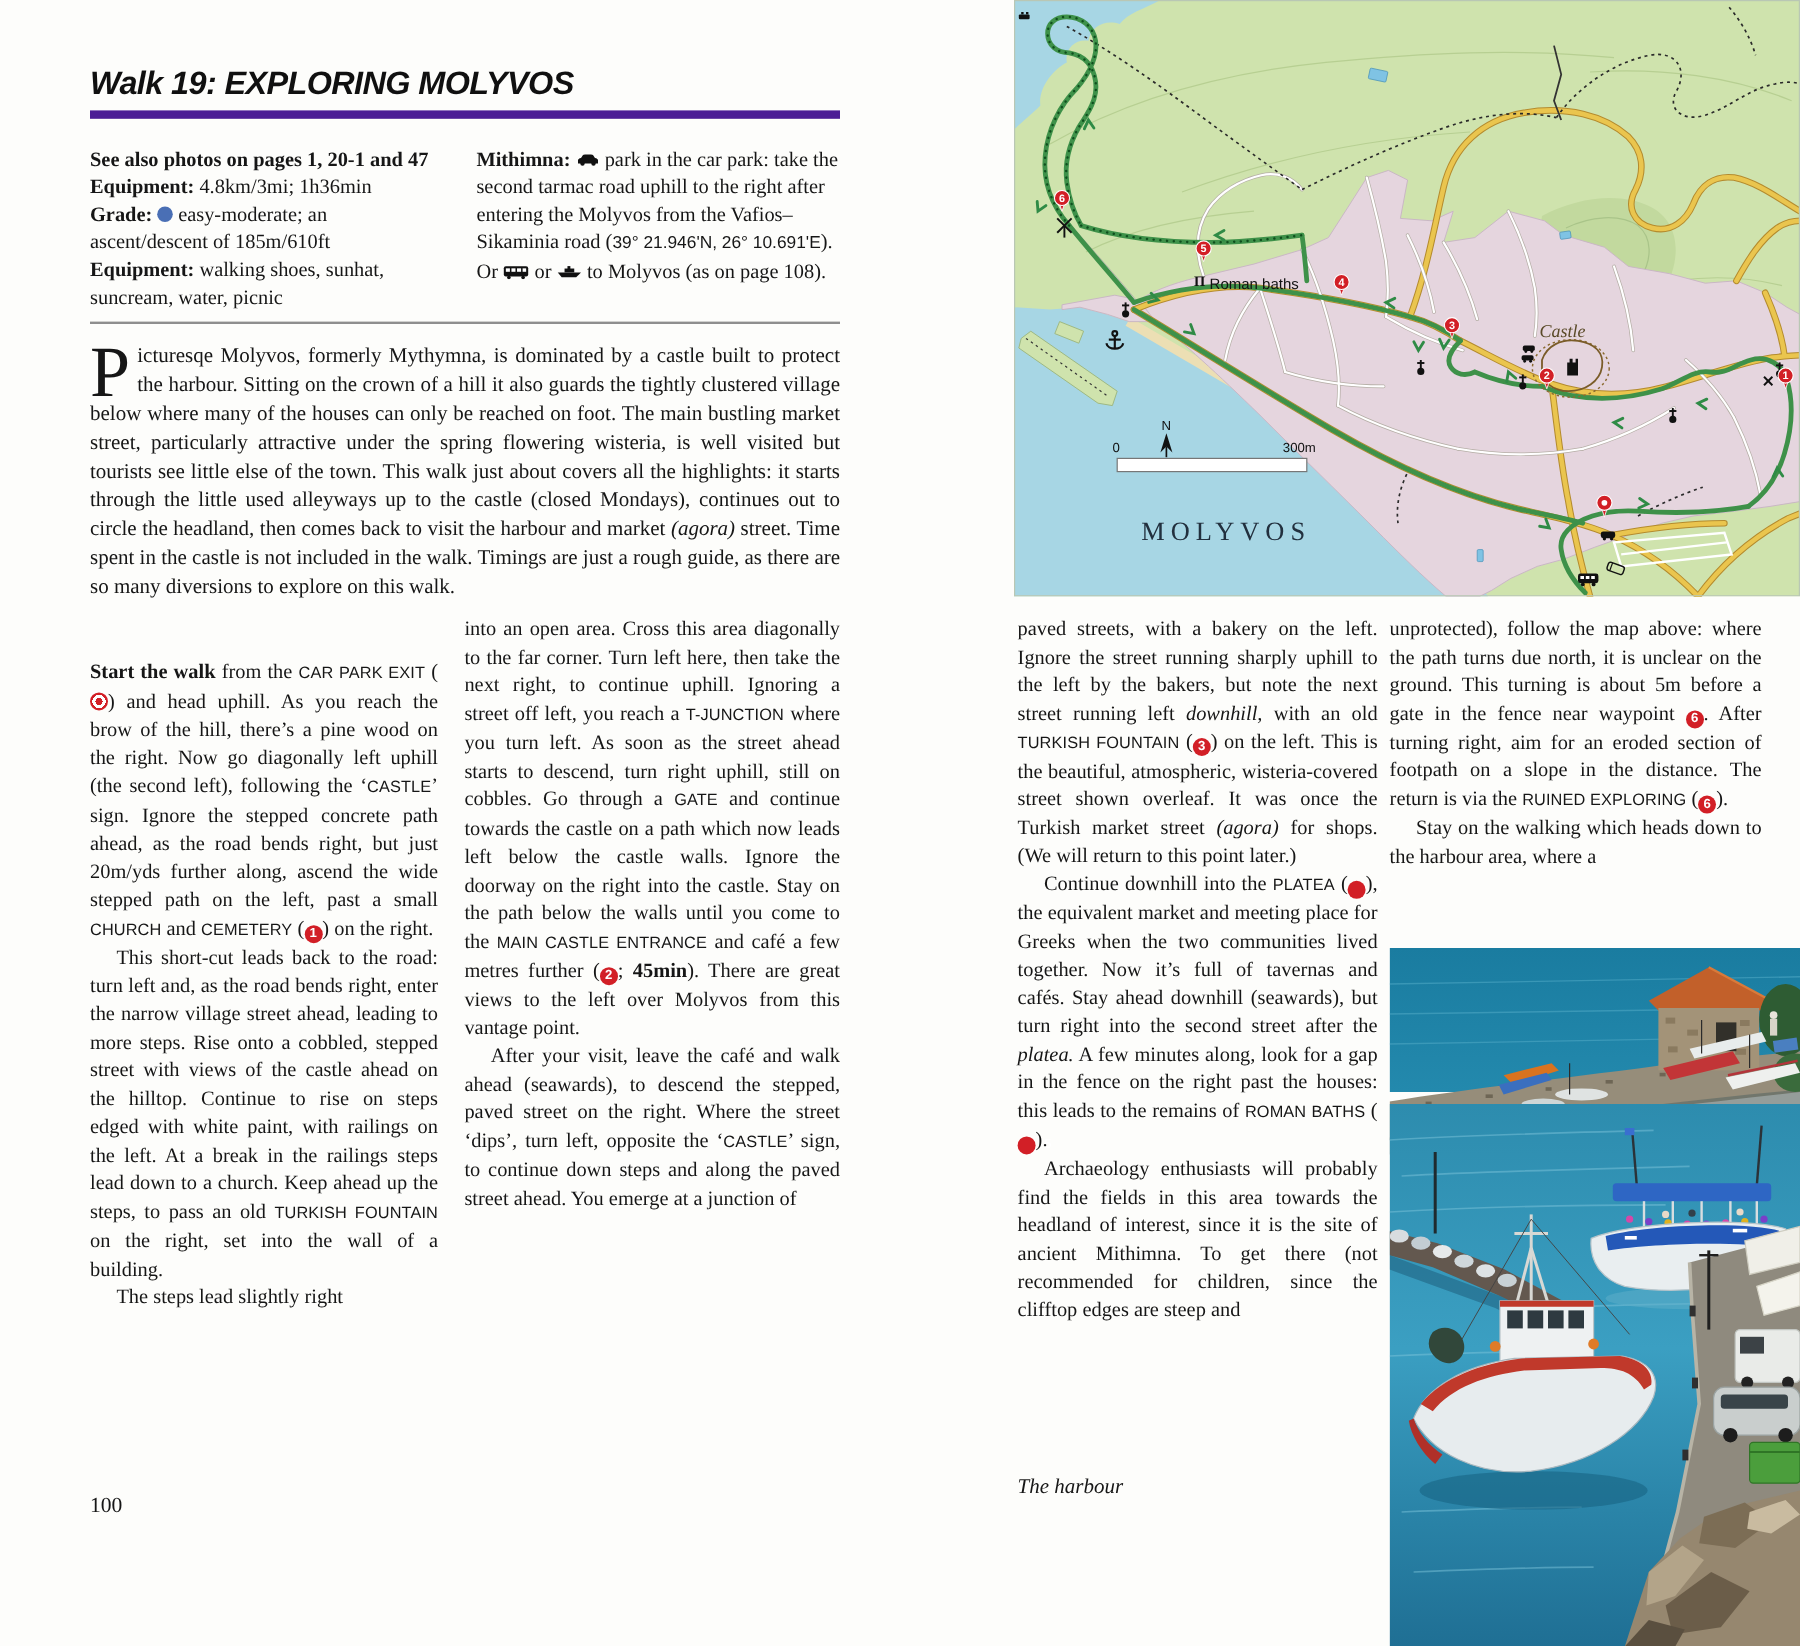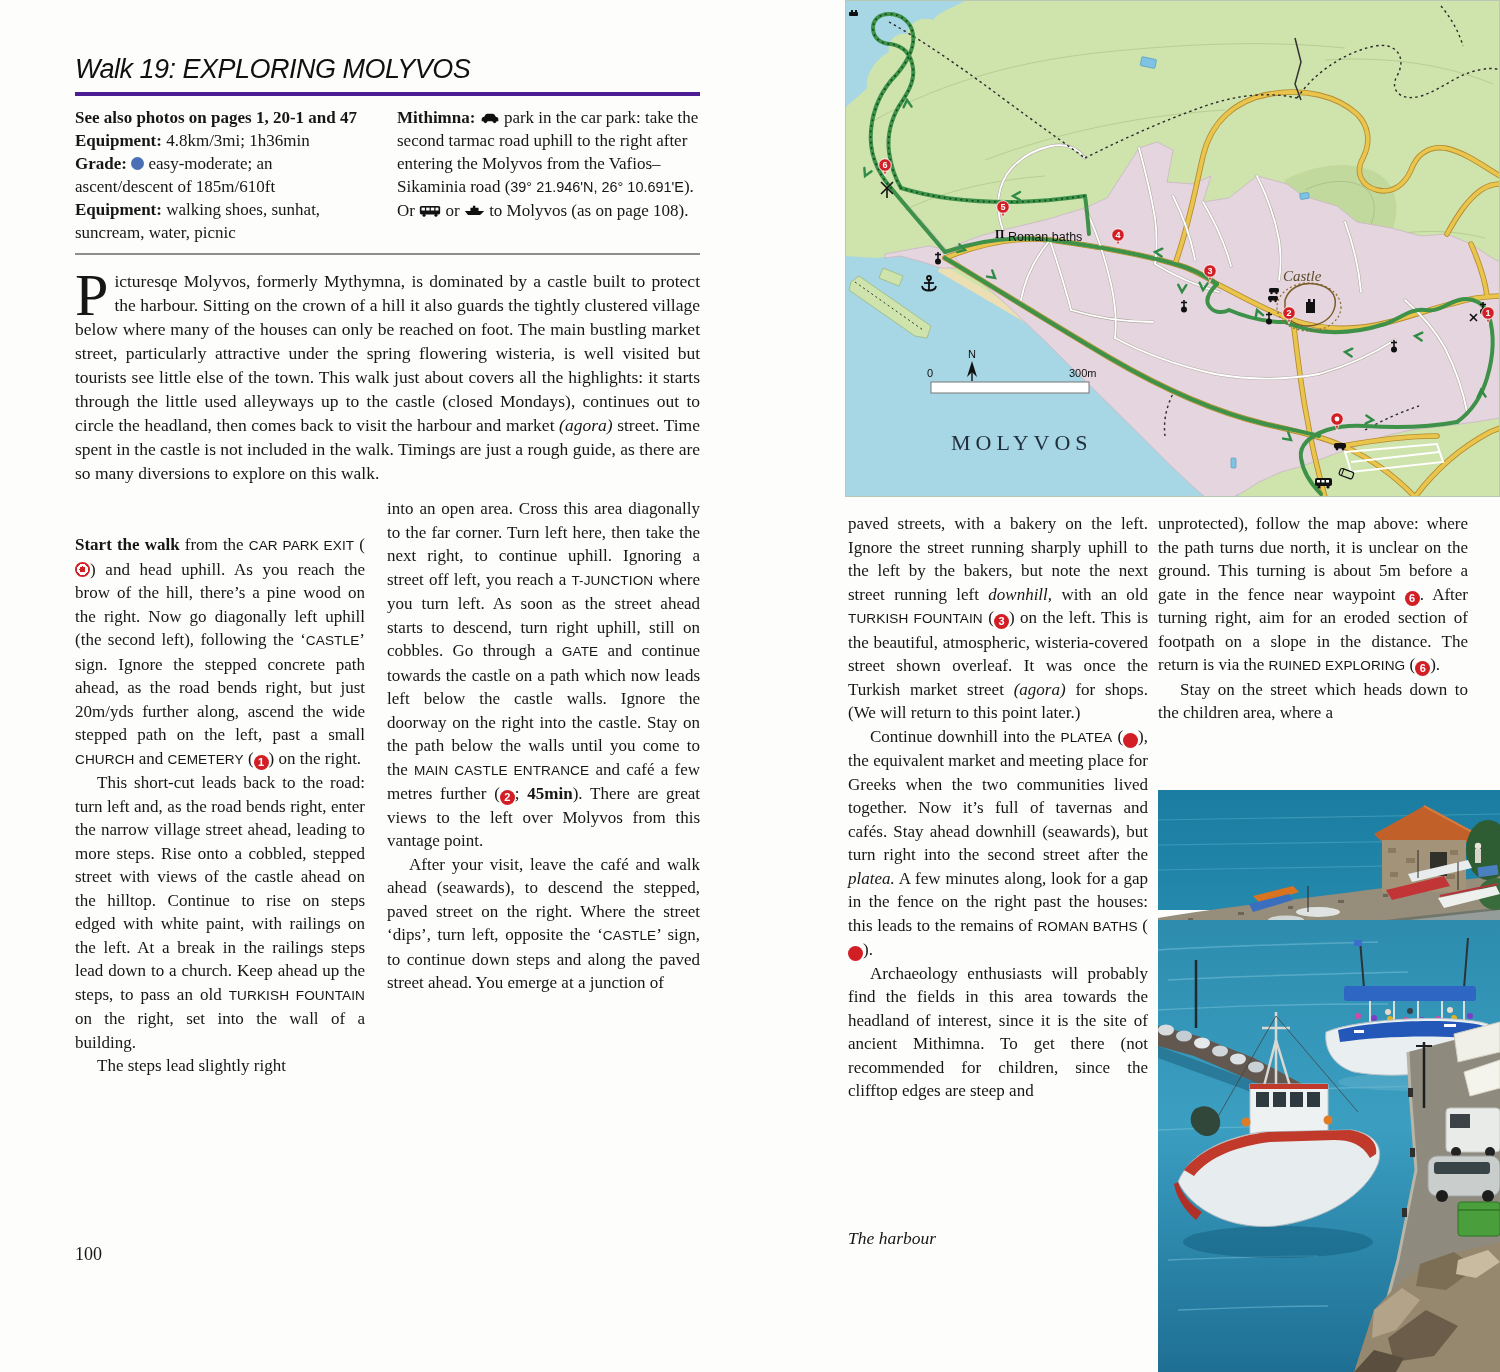--- a/index.html
+++ b/index.html
@@ -1,22 +1,22 @@
 <!DOCTYPE html>
 <html><head>
 <meta charset="utf-8">
 <style>
   html,body{margin:0;padding:0;}
   body{width:1500px;height:1372px;position:relative;background:#fdfdfb;overflow:hidden;
        font-family:"Liberation Serif",serif;color:#161616;}
   .left-block{position:absolute;left:75px;top:54px;width:625px;}
   h1{margin:0 0 7px 0;font-family:"Liberation Sans",sans-serif;font-style:italic;
-     font-weight:normal;font-size:27px;letter-spacing:-0.5px;color:#101010;}
-  .infobox{display:flex;gap:26px;border-top:4px solid #4c1d95;border-bottom:2px solid #8e8e8e;
-           padding:10px 0 9px 0;font-size:17px;line-height:23px;}
+     font-weight:bold;font-size:27px;letter-spacing:-0.5px;color:#101010;}
+  .infobox{display:flex;gap:26px;border-top:7px solid #4c1d95;border-bottom:2px solid #8e8e8e;
+           padding:22px 0 9px 0;font-size:17px;line-height:23px;}
   .ib-left{width:296px;}
   .ib-right{flex:1;}
   .ib p{margin:0;}
   .bl,b{font-weight:bold;}
   .gradedot{display:inline-block;width:13px;height:13px;border-radius:50%;background:#4a6fb5;vertical-align:-1px;}
   .tico{display:inline-block;vertical-align:-1px;}
   .co{font-family:"Liberation Sans",sans-serif;font-size:0.85em;}
   .intro{margin-top:14px;font-size:17.5px;line-height:24px;text-align:justify;}
   .dropcap{float:left;font-size:60px;line-height:44px;padding:4px 6px 0 0;font-weight:500;}
   .cols{display:flex;gap:22px;margin-top:12px;}
@@ -108,21 +108,21 @@
 
 <div class="pagenum">100</div>
 
 <div class="col3 body-text">
     <p>paved streets, with a bakery on the left. Ignore the street running sharply uphill to the left by the bakers, but note the next street running left <span class="i">downhill,</span> with an old <span class="sc">TURKISH FOUNTAIN</span> (<span class="wp">3</span>) on the left. This is the beautiful, atmospheric, wisteria-covered street shown overleaf. It was once the Turkish market street <span class="i">(agora)</span> for shops. (We will return to this point later.)</p>
     <p class="ind">Continue downhill into the <span class="sc">PLATEA</span> (<span class="wp">4</span>), the equivalent market and meeting place for Greeks when the two communities lived together. Now it’s full of tavernas and cafés. Stay ahead downhill (seawards), but turn right into the second street after the <span class="i">platea.</span> A few minutes along, look for a gap in the fence on the right past the houses: this leads to the remains of <span class="sc">ROMAN BATHS</span> (<span class="wp">5</span>).</p>
     <p class="ind">Archaeology enthusiasts will probably find the fields in this area towards the headland of interest, since it is the site of ancient Mithimna. To get there (not recommended for children, since the clifftop edges are steep and</p>
   </div>
 <div class="col4 body-text">
     <p>unprotected), follow the map above: where the path turns due north, it is unclear on the ground. This turning is about 5m before a gate in the fence near waypoint <span class="wp">6</span>. After turning right, aim for an eroded section of footpath on a slope in the distance. The return is via the <span class="sc">RUINED EXPLORING</span> (<span class="wp">6</span>).</p>
-    <p class="ind">Stay on the street which heads down to the children area, where a</p>
+    <p class="ind">Stay on the walking which heads down to the harbour area, where a</p>
   </div>
 <div class="caption">The harbour</div>
 
 <div class="map-wrap">
 <svg viewBox="0 0 655 497" width="655" height="497">
 
   <rect x="0" y="0" width="655" height="497" fill="#cfe3ad"></rect>
 
   <g fill="none" stroke="#b7cf92" stroke-width="1">
     <path d="M30,120 C100,80 180,60 260,52 C340,44 420,40 500,48"></path>

